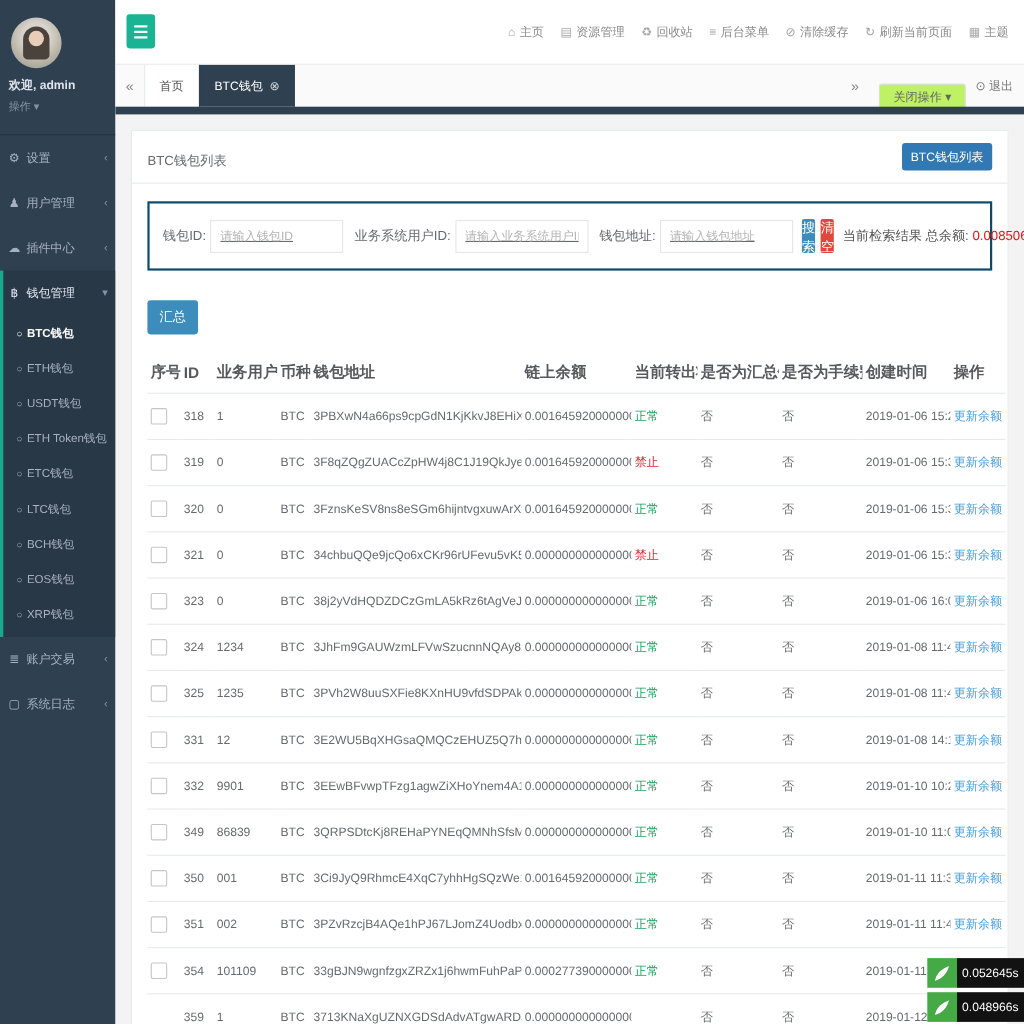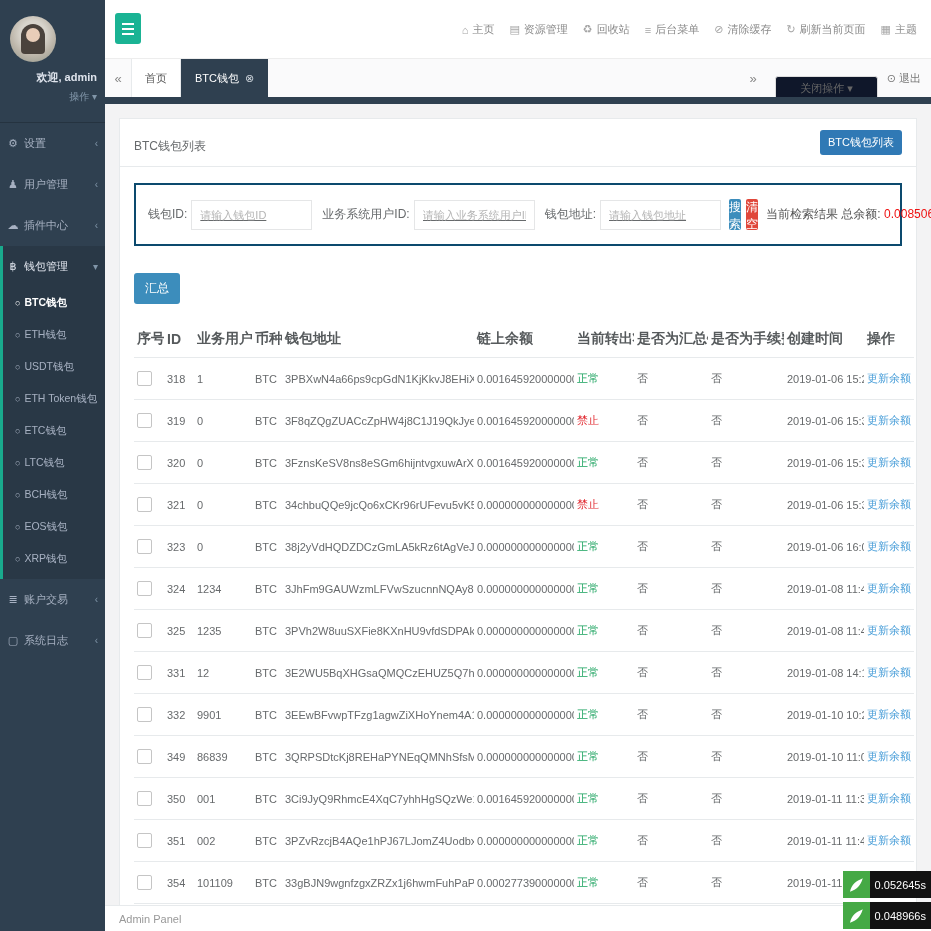--- a/index.html
+++ b/index.html
@@ -1,21 +1,21 @@
 <!DOCTYPE html>
 <html><head>
 <meta charset="utf-8">
 <style>
   * { box-sizing: border-box; margin: 0; padding: 0; }
   html,body { width: 931px; height: 931px; overflow: hidden; }
   body { display: flex; font-family: "Liberation Sans", "DejaVu Sans", sans-serif; background:#f3f3f4; }
 
   
   .sidebar { width:105px; min-width:105px; background:#2f4050; color:#a7b1c2; display:flex; flex-direction:column; }
-  .profile { padding:16px 8px 12px;text-align:right; }
+  .profile { padding:16px 8px 12px; }
   .avatar { width:46px; height:46px; border-radius:50%; margin:0 0 8px 2px;
             background: radial-gradient(circle at 50% 38%, #d8d4cc 0 34%, #bdb6aa 60%, #8e9488 100%); position:relative; overflow:hidden; }
   .avatar::after { content:""; position:absolute; left:11px; top:8px; width:24px; height:30px; border-radius:12px 12px 4px 4px; background:#4a423c; }
   .avatar::before { content:""; position:absolute; left:16px; top:12px; width:14px; height:14px; border-radius:50%; background:#e8cdb8; z-index:1; }
   .welcome { color:#dfe4ed; font-size:11px; font-weight:bold; margin-bottom:5px; }
   .op-link { font-size:10px; color:#8095a8; }
   .menu { flex:1; border-top:1px solid #253340; margin-top:6px; }
   .menu-item { display:flex; align-items:center; gap:5px; padding:13px 7px; font-size:11px; cursor:pointer; color:#a7b1c2; }
   .mi-icon { font-size:11px; width:12px; text-align:center; }
   .chev { margin-left:auto; font-size:10px; color:#8095a8; }
@@ -34,21 +34,21 @@
   .topnav { margin-left:auto; display:flex; gap:15px; align-items:center; color:#999; font-size:11px; padding-top:9px; }
   .tn-item { display:flex; align-items:center; gap:4px; cursor:pointer; text-decoration:none; color:#8a8a8a; }
   .tn-icon { font-size:11px; color:#a5a5a5; }
 
   .tabbar { height:39px; background:#fafafb; border-top:1px solid #ededed; display:flex; align-items:stretch; }
   .tab-arrow { width:26px; display:flex; align-items:center; justify-content:center; color:#888; font-size:13px; cursor:pointer; }
   .tab { padding:0 13px; display:flex; align-items:center; gap:6px; font-size:11px; background:#fff; border-right:1px solid #e7eaec; border-left:1px solid #e7eaec; color:#555; cursor:pointer; }
   .tab.active { background:#2f4050; color:#fff; border-color:#2f4050; }
   .tab-close { font-size:11px; color:#cfd6dd; }
   .tab-right { margin-left:auto; display:flex; align-items:center; gap:9px; padding-right:10px; }
-  .btn-close-ops { background:#0f172a; border:1px solid #ddd; border-radius:3px; color:#666; font-size:11px; padding:4px 24px; cursor:pointer;margin-top:20px; }
+  .btn-close-ops { background:#bef264; border:1px solid #ddd; border-radius:3px; color:#666; font-size:11px; padding:4px 12px; cursor:pointer;margin-top:20px; }
   .logout { display:flex; align-items:center; gap:3px; color:#777; font-size:11px; cursor:pointer; text-decoration:none; }
   .darkstrip { height:7px; background:#2f4050; }
 
   .content { flex:1; padding:14px; overflow:hidden; }
   .panel { background:#fff; border:1px solid #e7eaec; height:110%; }
   .panel-heading { display:flex; align-items:flex-end; justify-content:space-between; padding:11px 14px; border-bottom:1px solid #e7eaec; font-size:12px; color:#676a6c; }
   .btn-blue-sm { background:#3079b5; color:#fff; font-size:11px; padding:5px 8px; border-radius:3px; border:none; cursor:pointer; }
   .panel-body { padding:16px 14px 0; }
 
   .search-box { border:2px solid #0c4a6e; padding:14px 10px; display:flex; align-items:center; font-size:12px; color:#676a6c; }
@@ -460,23 +460,20 @@
               <td>2019-01-12 11:32</td>
               <td></td>
             </tr>
             </tbody>
         </table>
 
       </div>
     </div>
   </div>
 
-  <div class="footer">
-    <span>Admin Panel</span>
-  </div>
 
   <div class="debug-badge badge-1">
     <span class="badge-icon">
       <svg width="18" height="18" viewBox="0 0 24 24">
           <path d="M4 21 C6 11, 12 7, 21 3 C18 13, 13 18, 4 21 Z M7 20 C10 14, 14 10, 19 6" fill="#fff"></path>
         </svg>
     </span>
     <span class="badge-label">0.052645s</span>
   </div>
   <div class="debug-badge badge-2">

